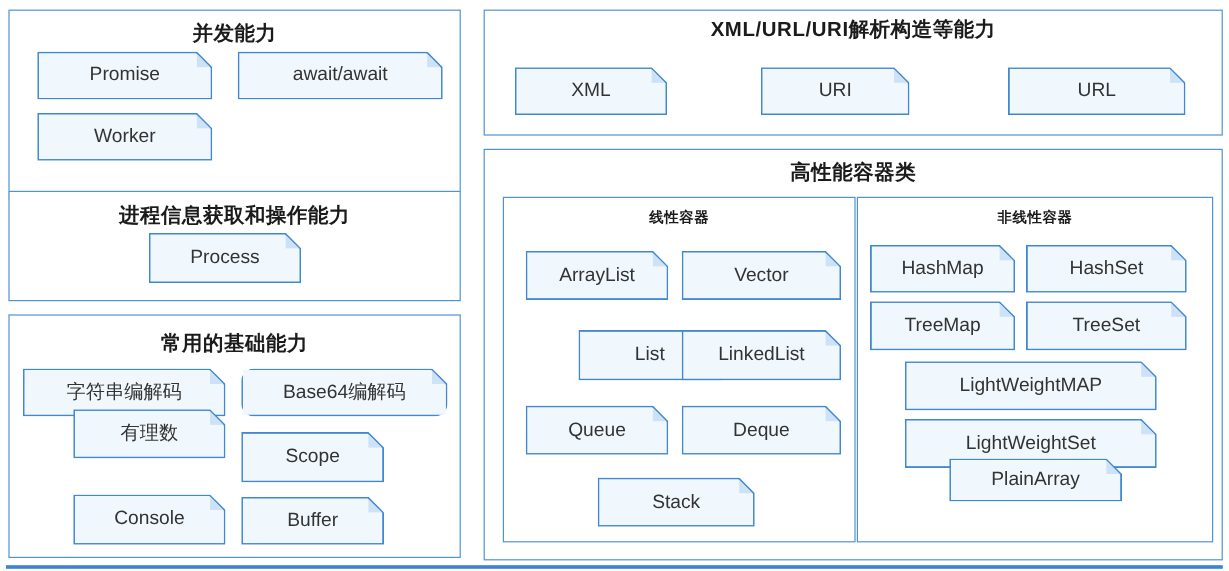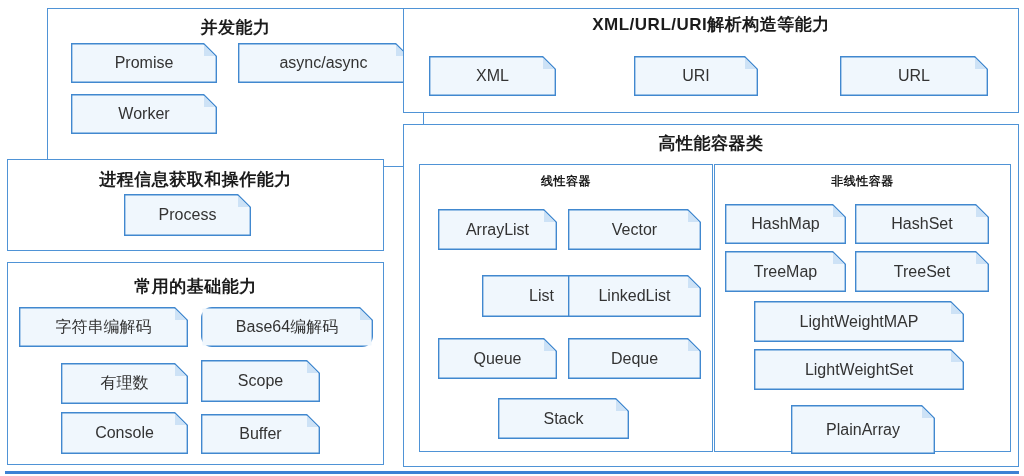--- a/index.html
+++ b/index.html
@@ -38,27 +38,27 @@
   }
   .bottom-line{
     position:absolute;left:5px;top:471px;width:1014px;height:3px;background:#3e82d4;
   }
 </style>
 </head>
 <body>
 
 <div class="canvas">
 
-  <div class="panel" style="left:7px;top:8px;width:377px;height:159px;margin-left:40px;">
+  <div class="panel" style="left:7px;top:8px;width:377px;height:159px;">
     <div class="panel-title" style="margin-top:7px;">并发能力</div>
     <div class="chip" style="left:23px;top:34px;width:146px;height:40px;">
       <span class="lbl">Promise</span>
     </div>
     <div class="chip" style="left:190px;top:34px;width:171px;height:40px;">
-      <span class="lbl">async/async</span>
+      <span class="lbl">await/await</span>
     </div>
     <div class="chip" style="left:23px;top:85px;width:146px;height:40px;">
       <span class="lbl">Worker</span>
     </div>
   </div>
 
   <div class="panel" style="left:7px;top:159px;width:377px;height:92px;">
     <div class="panel-title" style="margin-top:8px;">进程信息获取和操作能力</div>
     <div class="chip" style="left:116px;top:34px;width:127px;height:42px;">
       <span class="lbl">Process</span>
@@ -66,21 +66,21 @@
   </div>
 
   <div class="panel" style="left:7px;top:262px;width:377px;height:203px;">
     <div class="panel-title" style="margin-top:12px;">常用的基础能力</div>
     <div class="chip" style="left:11px;top:44px;width:169px;height:40px;">
       <span class="lbl">字符串编解码</span>
     </div>
     <div class="chip" style="left:193px;top:44px;width:172px;height:40px;border-radius:11px;">
       <span class="lbl">Base64编解码</span>
     </div>
-    <div class="chip" style="left:53px;top:100px;width:127px;height:41px;">
+    <div class="chip" style="left:53px;top:78px;width:127px;height:41px;">
       <span class="lbl">有理数</span>
     </div>
     <div class="chip" style="left:193px;top:97px;width:119px;height:42px;">
       <span class="lbl">Scope</span>
     </div>
     <div class="chip" style="left:53px;top:149px;width:127px;height:42px;">
       <span class="lbl">Console</span>
     </div>
     <div class="chip" style="left:193px;top:151px;width:119px;height:40px;">
       <span class="lbl">Buffer</span>
@@ -141,21 +141,21 @@
       </div>
       <div class="chip" style="left:140px;top:86px;width:134px;height:41px;">
         <span class="lbl">TreeSet</span>
       </div>
       <div class="chip" style="left:39px;top:136px;width:210px;height:41px;">
         <span class="lbl">LightWeightMAP</span>
       </div>
       <div class="chip" style="left:39px;top:184px;width:210px;height:41px;">
         <span class="lbl">LightWeightSet</span>
       </div>
-      <div class="chip" style="left:76px;top:240px;width:144px;height:49px;">
+      <div class="chip" style="left:76px;top:217px;width:144px;height:36px;">
         <span class="lbl">PlainArray</span>
       </div>
     </div>
   </div>
 
   <div class="bottom-line"></div>
 
 </div>
 
 </body></html>

